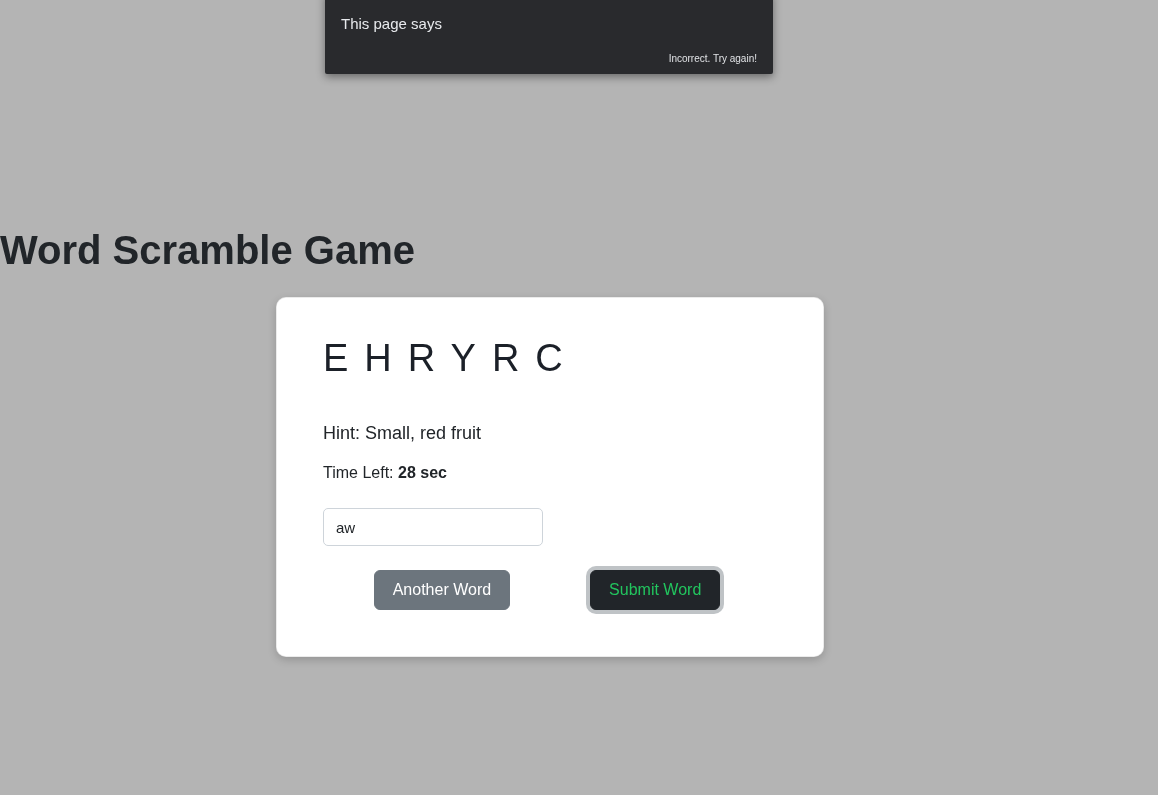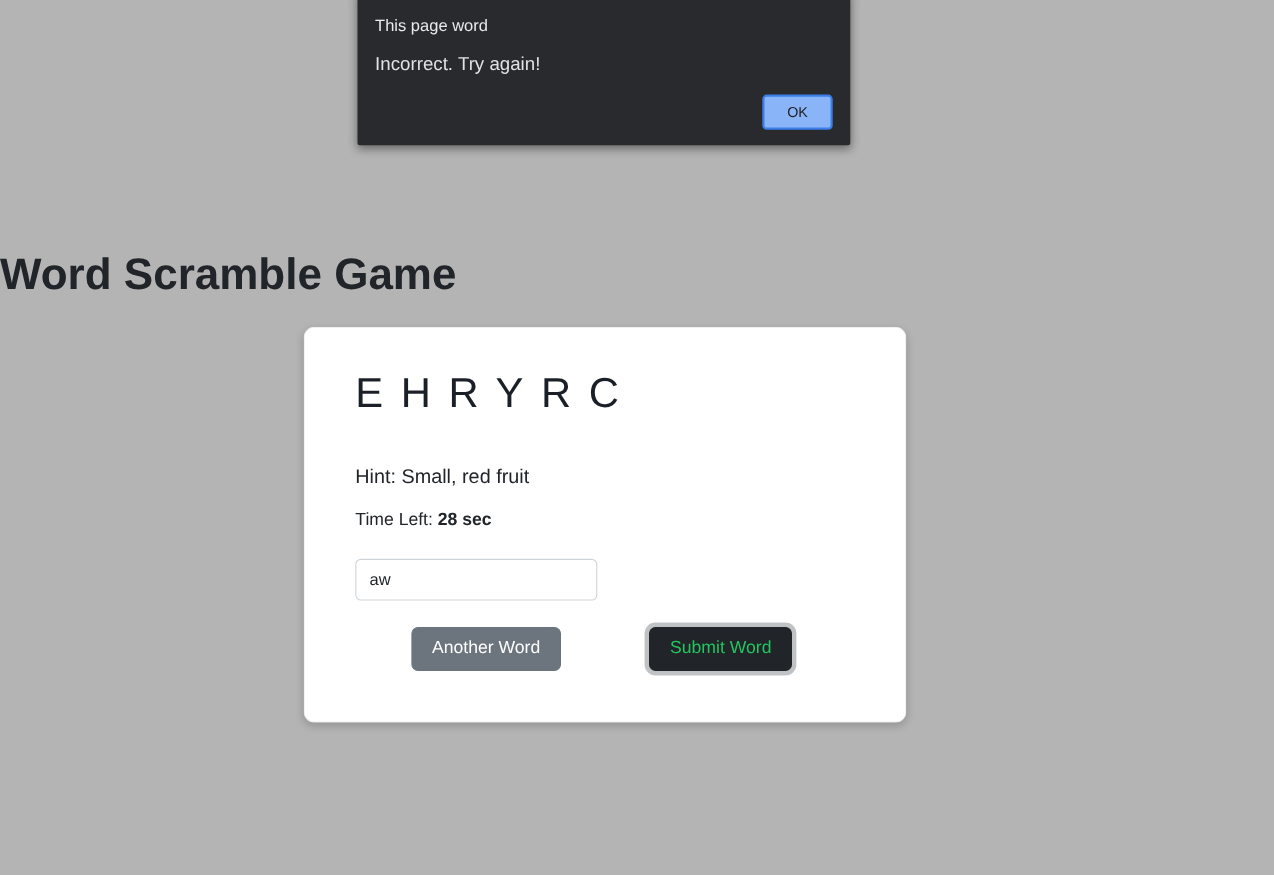--- a/index.html
+++ b/index.html
@@ -33,24 +33,25 @@
   }
   .alert-title {
     color: #e8eaed;
     font-size: 15px;
     line-height: 20px;
     margin: 0 0 16px 0;
     font-weight: 400;
   }
   .alert-message {
     color: #e0e2e5;
-    font-size: 17px;
+    font-size: 10px;
     line-height: 18px;
     margin: 0;
     font-weight: 400;
+    text-align: right;
   }
   .alert-actions {
     display: flex;
     justify-content: flex-end;
     padding: 12px 16px 14px 16px;
   }
   .alert-ok-button {
     background: #8ab4f8;
     color: #202124;
     border: 2px solid #3b7eea;
@@ -177,25 +178,22 @@
     color: #22c55e;
     border-color: #212529;
     box-shadow: 0 0 0 4px rgba(180,184,188,0.85);
   }
 </style>
 </head>
 <body>
 
 <div class="alert-dialog">
   <div class="alert-body">
-    <p class="alert-title">This page word</p>
+    <p class="alert-title">This page says</p>
     <p class="alert-message">Incorrect. Try again!</p>
-  </div>
-  <div class="alert-actions">
-    <button class="alert-ok-button">OK</button>
   </div>
 </div>
 
 <h1 class="page-title">Word Scramble Game</h1>
 
 <div class="game-card">
   <div class="card-body">
 
     <div class="scrambled-word">EHRYRC</div>
 

